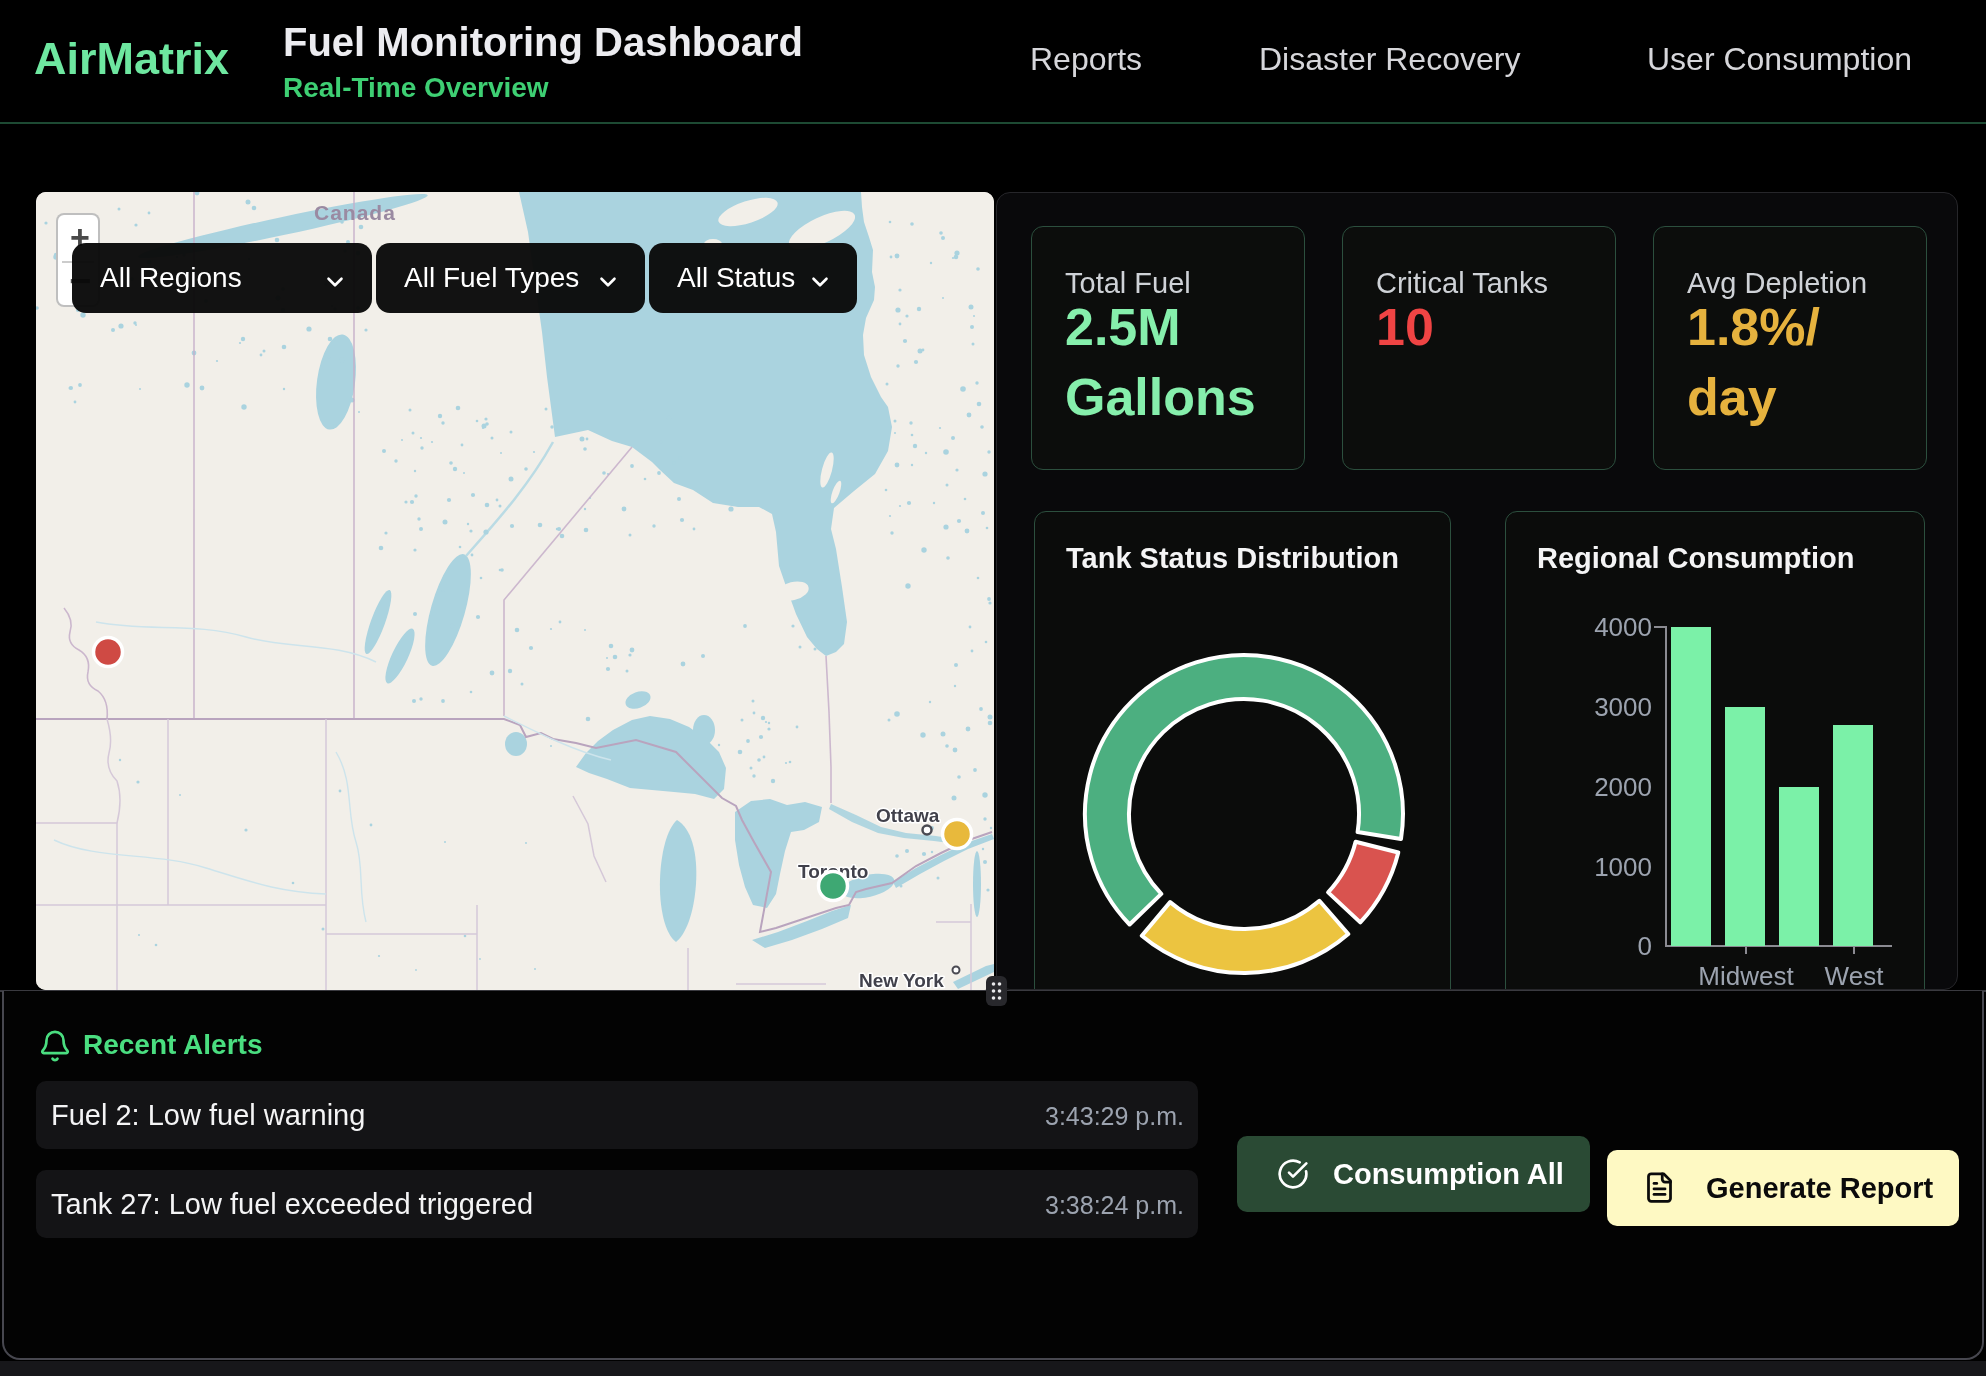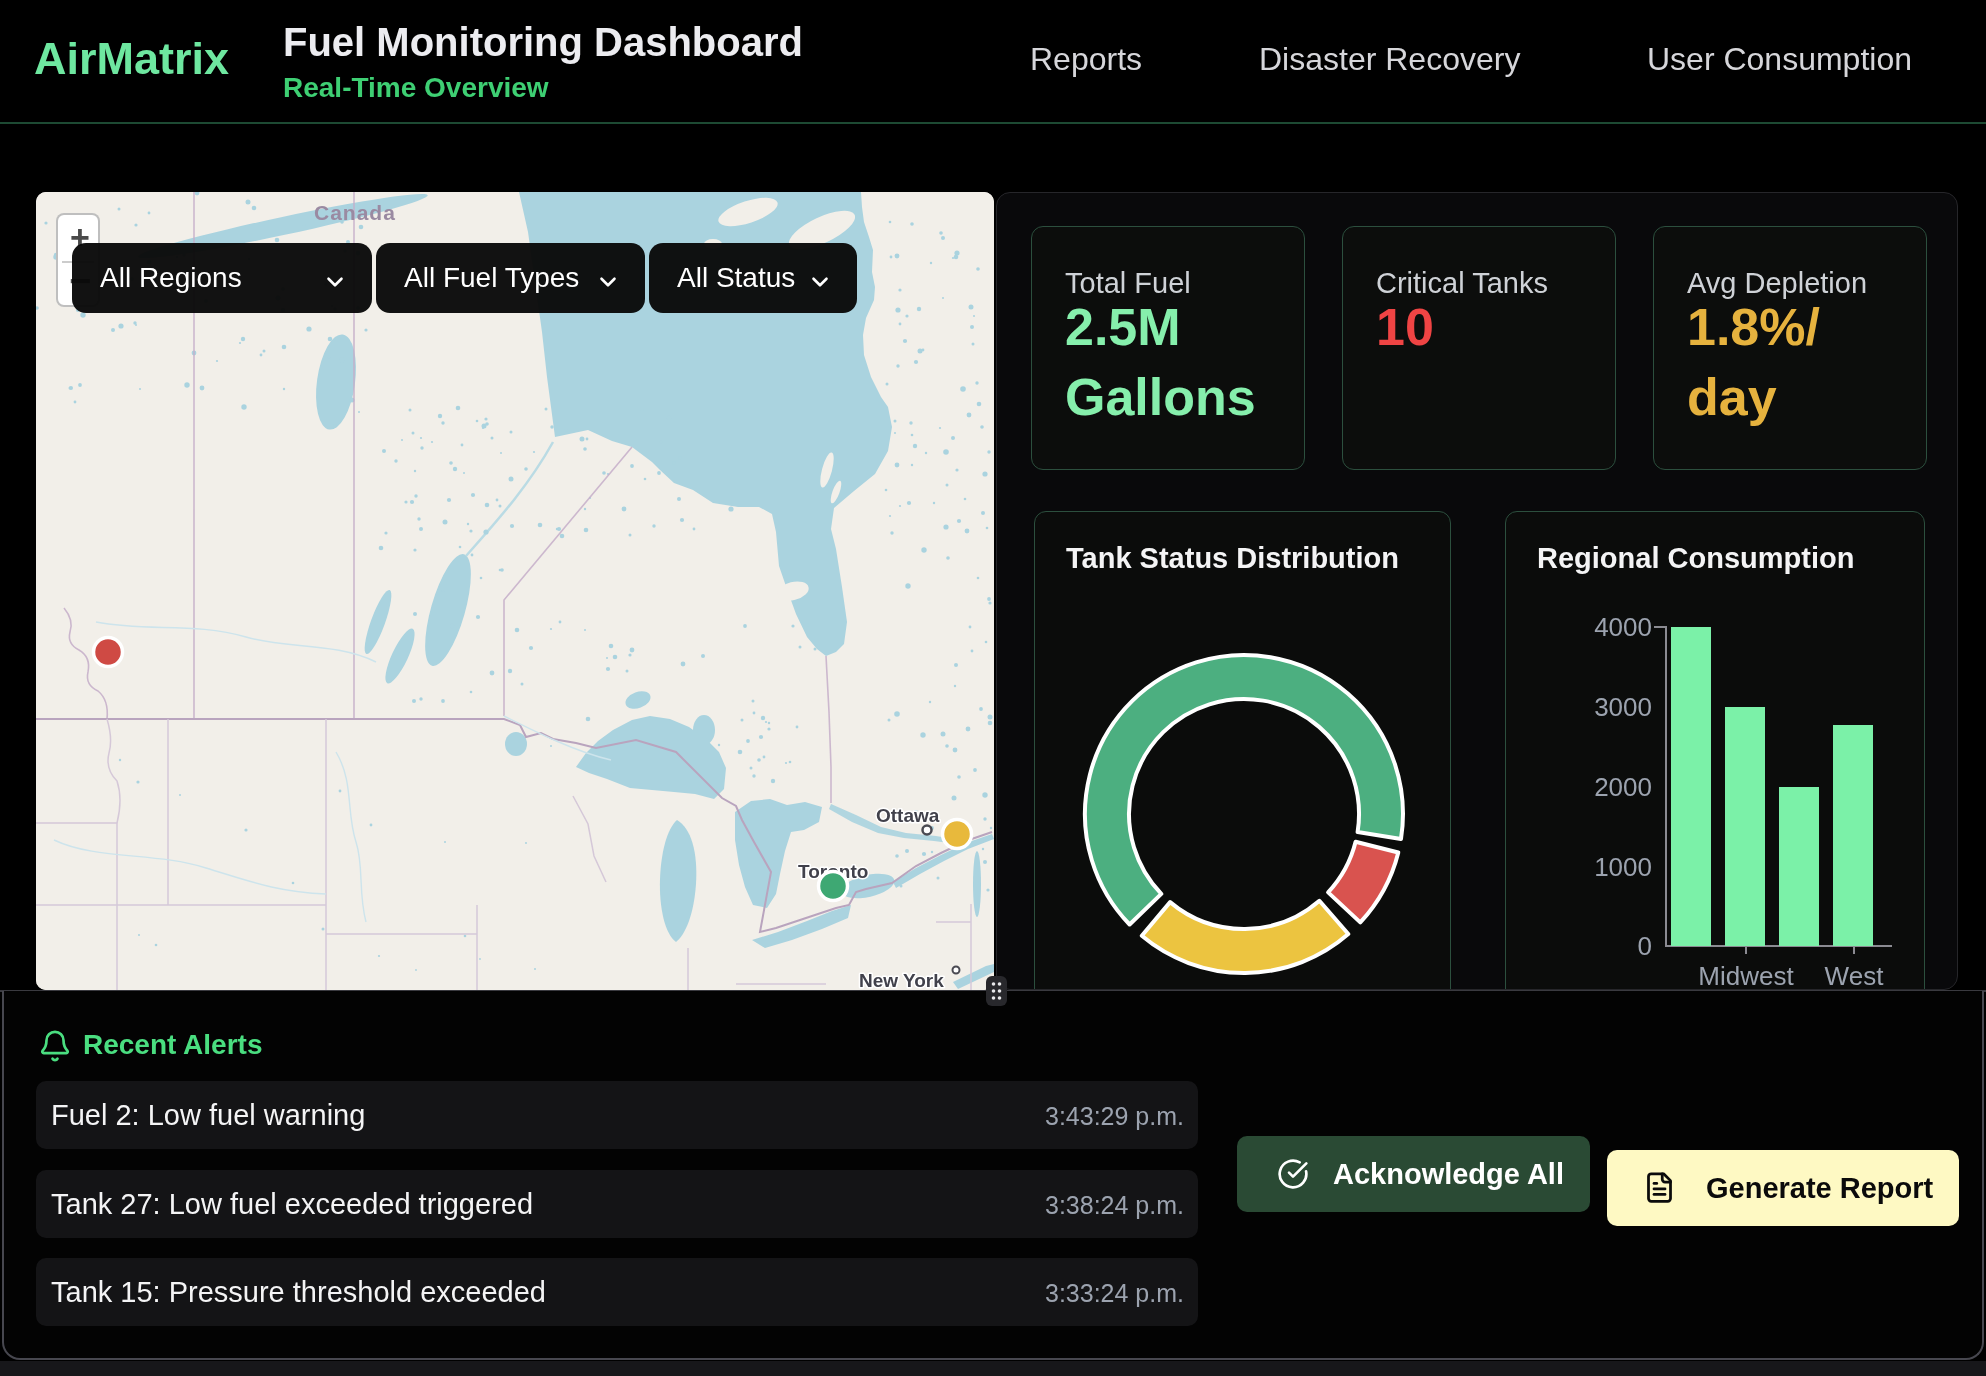--- a/index.html
+++ b/index.html
@@ -569,31 +569,27 @@
   </svg>
   <div id="alerttitle">Recent Alerts</div>
   <div class="arow" style="top:1081px;">
     <div class="at">Fuel 2: Low fuel warning</div>
     <div class="tm">3:43:29 p.m.</div>
   </div>
   <div class="arow" style="top:1170px;">
     <div class="at">Tank 27: Low fuel exceeded triggered</div>
     <div class="tm">3:38:24 p.m.</div>
   </div>
-  <div class="arow" style="top:1258px;">
-    <div class="at">Tank 15: Pressure threshold exceeded</div>
-    <div class="tm">3:33:24 p.m.</div>
-  </div>
 
   <div class="btn" style="left:1237px; width:353px; background:#2a4a34; color:#fff;">
     <svg style="position:absolute;left:40px;top:22px;" width="32" height="32" viewBox="0 0 24 24" fill="none" stroke="#fff" stroke-width="2" stroke-linecap="round" stroke-linejoin="round">
       <path d="M21.801 10A10 10 0 1 1 17 3.335"></path>
         <path d="m9 11 3 3L22 4"></path>
     </svg>
-    <div style="position:absolute;left:96px;top:22px;">Acknowledge All</div>
+    <div style="position:absolute;left:96px;top:22px;">Consumption All</div>
   </div>
   <div class="btn" style="left:1607px; width:352px; background:#fef9c3; color:#0b0b0b;margin-top:14px;">
     <svg style="position:absolute;left:36px;top:21px;" width="33" height="33" viewBox="0 0 24 24" fill="none" stroke="#0b0b0b" stroke-width="2" stroke-linecap="round" stroke-linejoin="round">
       <path d="M15 2H6a2 2 0 0 0-2 2v16a2 2 0 0 0 2 2h12a2 2 0 0 0 2-2V7Z"></path>
         <path d="M14 2v4a2 2 0 0 0 2 2h4"></path>
         <path d="M10 9H8"></path>
         <path d="M16 13H8"></path>
         <path d="M16 17H8"></path>
     </svg>
     <div style="position:absolute;left:99px;top:22px;">Generate Report</div>

